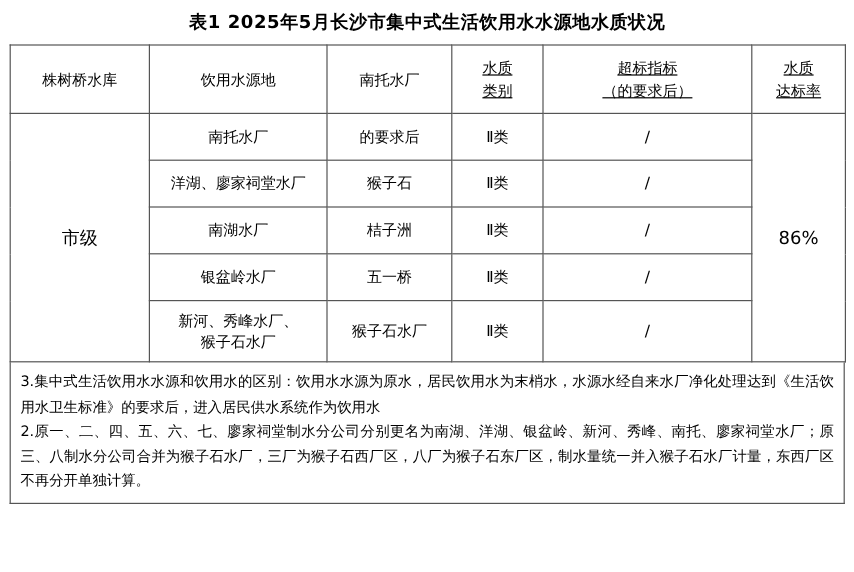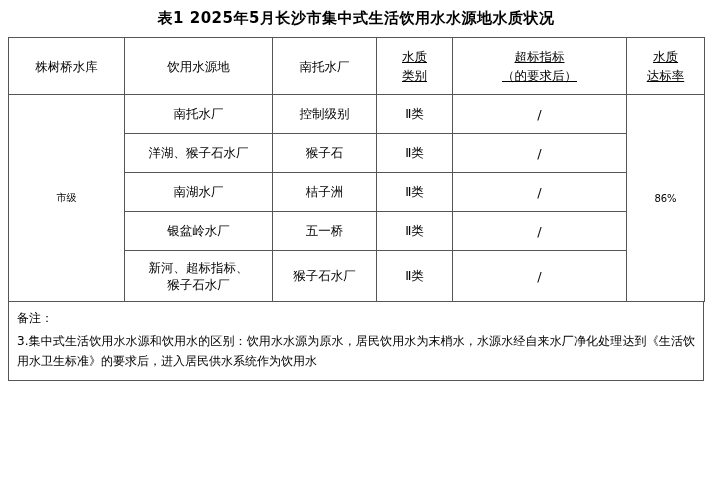--- a/index.html
+++ b/index.html
@@ -51,21 +51,21 @@
     display: block;
     text-decoration: underline;
   }
   .body-row td {
     height: 34px;
   }
   .body-row.tall td {
     height: 46px;
   }
   .level-cell, .rate-cell {
-    font-size: 10px;
+    font-size: 15px;
   }
   .wrap2 span {
     display: block;
     line-height: 17px;
   }
   .notes {
     width: 696px;
     box-sizing: border-box;
     border: 1px solid #555555;
     border-top: none;
@@ -115,28 +115,28 @@
         </td>
         <td class="two-line">
           <span>水质</span>
           <span>达标率</span>
         </td>
       </tr>
 
       <tr class="body-row">
         <td class="level-cell" rowspan="5">市级</td>
         <td>南托水厂</td>
-        <td>控制级别</td>
+        <td>的要求后</td>
         <td>Ⅱ类</td>
         <td class="slash">/</td>
         <td class="rate-cell" rowspan="5">86%</td>
       </tr>
 
       <tr class="body-row">
-        <td>洋湖、猴子石水厂</td>
+        <td>洋湖、廖家祠堂水厂</td>
         <td>猴子石</td>
         <td>Ⅱ类</td>
         <td class="slash">/</td>
       </tr>
 
       <tr class="body-row">
         <td>南湖水厂</td>
         <td>桔子洲</td>
         <td>Ⅱ类</td>
         <td class="slash">/</td>
@@ -144,28 +144,28 @@
 
       <tr class="body-row">
         <td>银盆岭水厂</td>
         <td>五一桥</td>
         <td>Ⅱ类</td>
         <td class="slash">/</td>
       </tr>
 
       <tr class="body-row tall">
         <td class="wrap2">
-          <span>新河、超标指标、</span>
+          <span>新河、秀峰水厂、</span>
           <span>猴子石水厂</span>
         </td>
         <td>猴子石水厂</td>
         <td>Ⅱ类</td>
         <td class="slash">/</td>
       </tr>
     </tbody>
   </table>
 
   <div class="notes">
-    <p class="first">备注：</p>
     <p>3.集中式生活饮用水水源和饮用水的区别：饮用水水源为原水，居民饮用水为末梢水，水源水经自来水厂净化处理达到《生活饮用水卫生标准》的要求后，进入居民供水系统作为饮用水</p>
+    <p>2.原一、二、四、五、六、七、廖家祠堂制水分公司分别更名为南湖、洋湖、银盆岭、新河、秀峰、南托、廖家祠堂水厂；原三、八制水分公司合并为猴子石水厂，三厂为猴子石西厂区，八厂为猴子石东厂区，制水量统一并入猴子石水厂计量，东西厂区不再分开单独计算。</p>
   </div>
 
 </div>
 
 </body></html>

